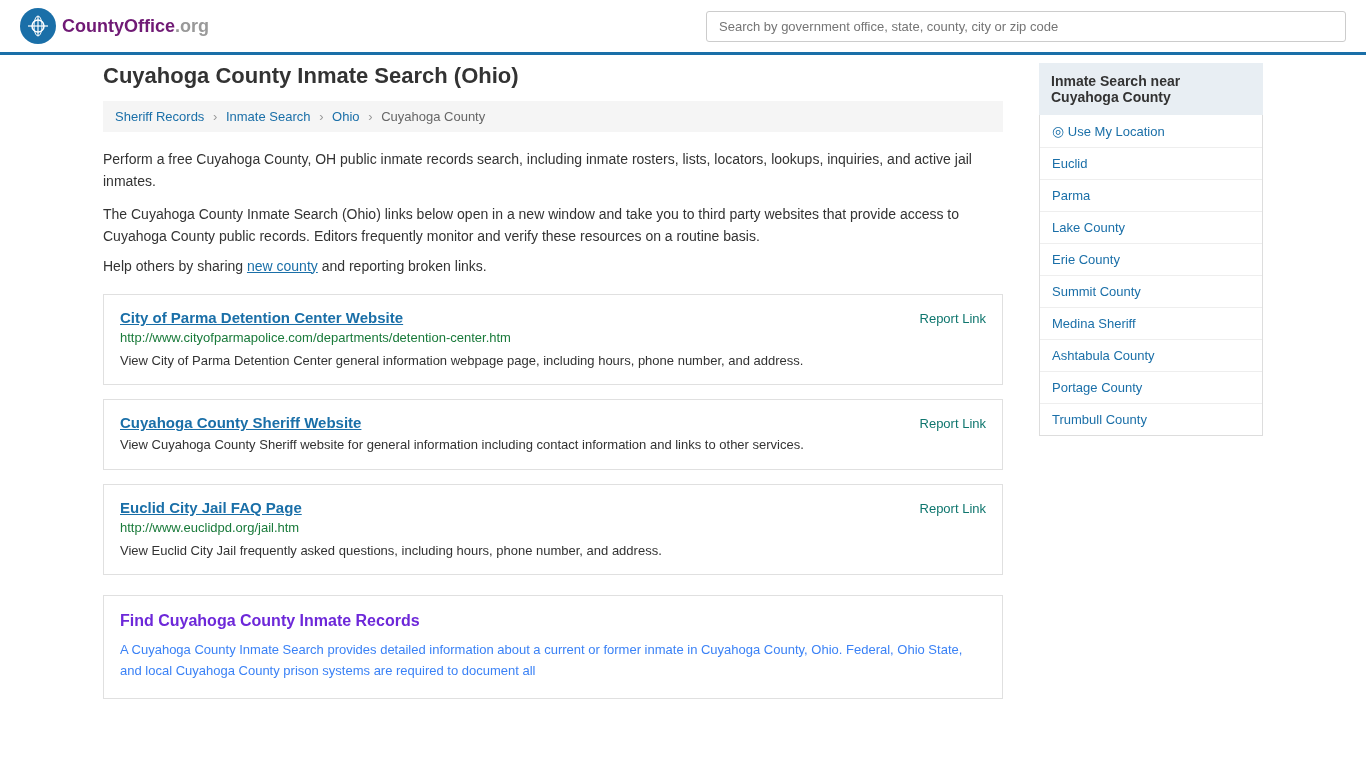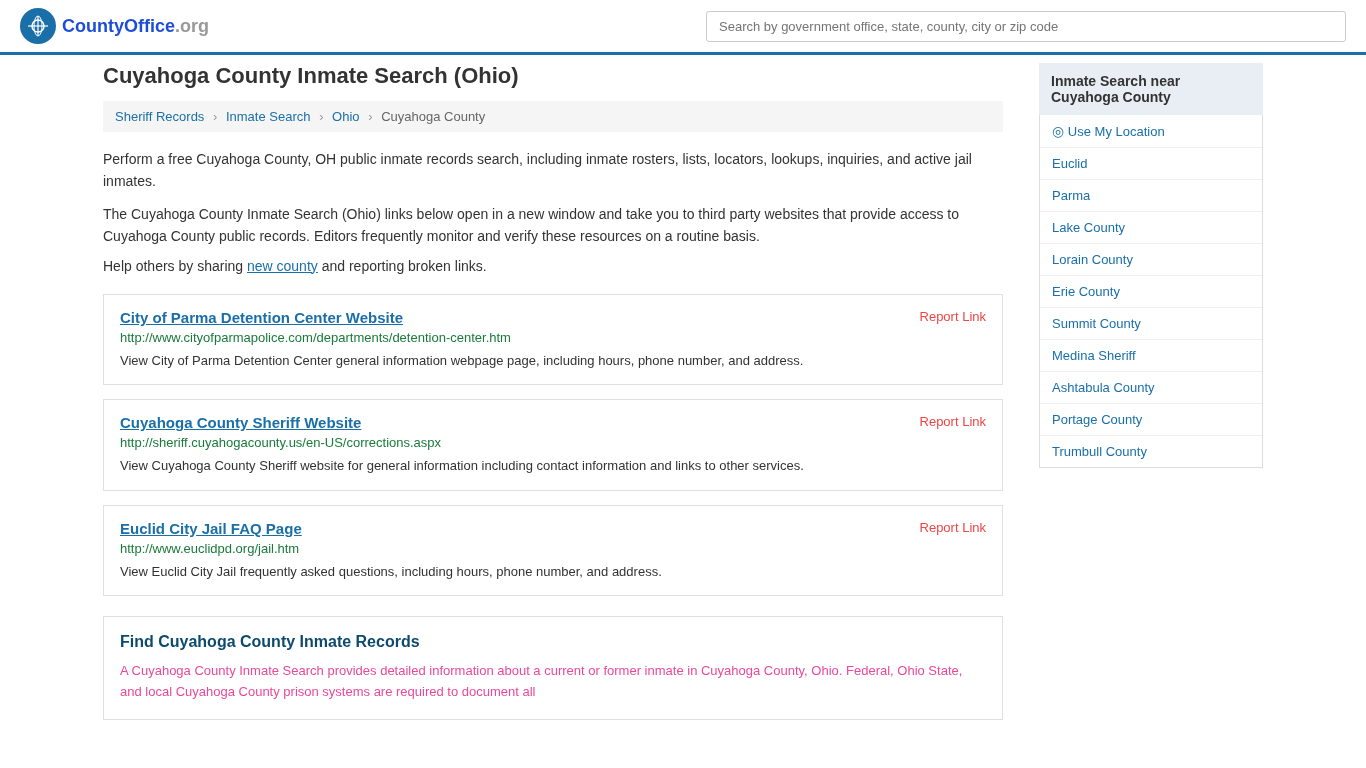--- a/index.html
+++ b/index.html
@@ -30,21 +30,21 @@
       color: white;
       font-size: 18px;
       font-weight: bold;
     }
     .logo-text {
       font-size: 18px;
       color: #333;
       font-weight: bold;
     }
     .logo-text span {
-      color: #1d4ed8;
+      color: #701a75;
     }
     .search-bar {
       flex: 1;
       max-width: 640px;
       margin-left: auto;
     }
     .search-bar input {
       width: 100%;
       padding: 7px 12px;
       border: 1px solid #ccc;
@@ -108,33 +108,33 @@
     
     .link-entry {
       border: 1px solid #e0e0e0;
       padding: 14px 16px;
       margin-bottom: 14px;
       background: #fff;
     }
     .link-entry-header {
       display: flex;
       justify-content: space-between;
-      align-items: flex-start;
+      align-items: flex-end;
       margin-bottom: 4px;
     }
     .link-entry-title {
       font-size: 15px;
       font-weight: bold;
       color: #1a6fa8;
       text-decoration: underline;
       cursor: pointer;
     }
     .report-link {
       font-size: 13px;
-      color: #ef4444;
+      color: #0f766e;
       white-space: nowrap;
       margin-left: 10px;
     }
     .link-entry-url {
       color: #197a3a;
       font-size: 13px;
       margin-bottom: 6px;
     }
     .link-entry-desc {
       font-size: 13px;
@@ -145,27 +145,27 @@
     
     .find-section {
       border: 1px solid #e0e0e0;
       padding: 16px;
       margin-top: 20px;
       background: #fff;
     }
     .find-section h2 {
       font-size: 16px;
       font-weight: bold;
-      color: #0c4a6e;
+      color: #6d28d9;
       margin-bottom: 10px;
     }
     .find-section p {
       font-size: 13px;
       line-height: 1.6;
-      color: #ec4899;
+      color: #3b82f6;
     }
 
     
     .sidebar {
       width: 224px;
       flex-shrink: 0;
     }
     .sidebar-section {
       margin-bottom: 20px;
     }
@@ -257,21 +257,20 @@
         <span class="report-link">Report Link</span>
       </div>
       <div class="link-entry-url">http://www.cityofparmapolice.com/departments/detention-center.htm</div>
       <div class="link-entry-desc">View City of Parma Detention Center general information webpage page, including hours, phone number, and address.</div>
     </div>
         <div class="link-entry">
       <div class="link-entry-header">
         <span class="link-entry-title">Cuyahoga County Sheriff Website</span>
         <span class="report-link">Report Link</span>
       </div>
-      <div class="link-entry-url">http://sheriff.cuyahogacounty.us/en-US/corrections.aspx</div>
       <div class="link-entry-desc">View Cuyahoga County Sheriff website for general information including contact information and links to other services.</div>
     </div>
         <div class="link-entry">
       <div class="link-entry-header">
         <span class="link-entry-title">Euclid City Jail FAQ Page</span>
         <span class="report-link">Report Link</span>
       </div>
       <div class="link-entry-url">http://www.euclidpd.org/jail.htm</div>
       <div class="link-entry-desc">View Euclid City Jail frequently asked questions, including hours, phone number, and address.</div>
     </div>
@@ -298,23 +297,20 @@
             <li>
               <a>Euclid</a>
             </li>
             <li>
               <a>Parma</a>
             </li>
             <li>
               <a>Lake County</a>
             </li>
             <li>
-              <a>Lorain County</a>
-            </li>
-            <li>
               <a>Erie County</a>
             </li>
             <li>
               <a>Summit County</a>
             </li>
             <li>
               <a>Medina Sheriff</a>
             </li>
             <li>
               <a>Ashtabula County</a>

